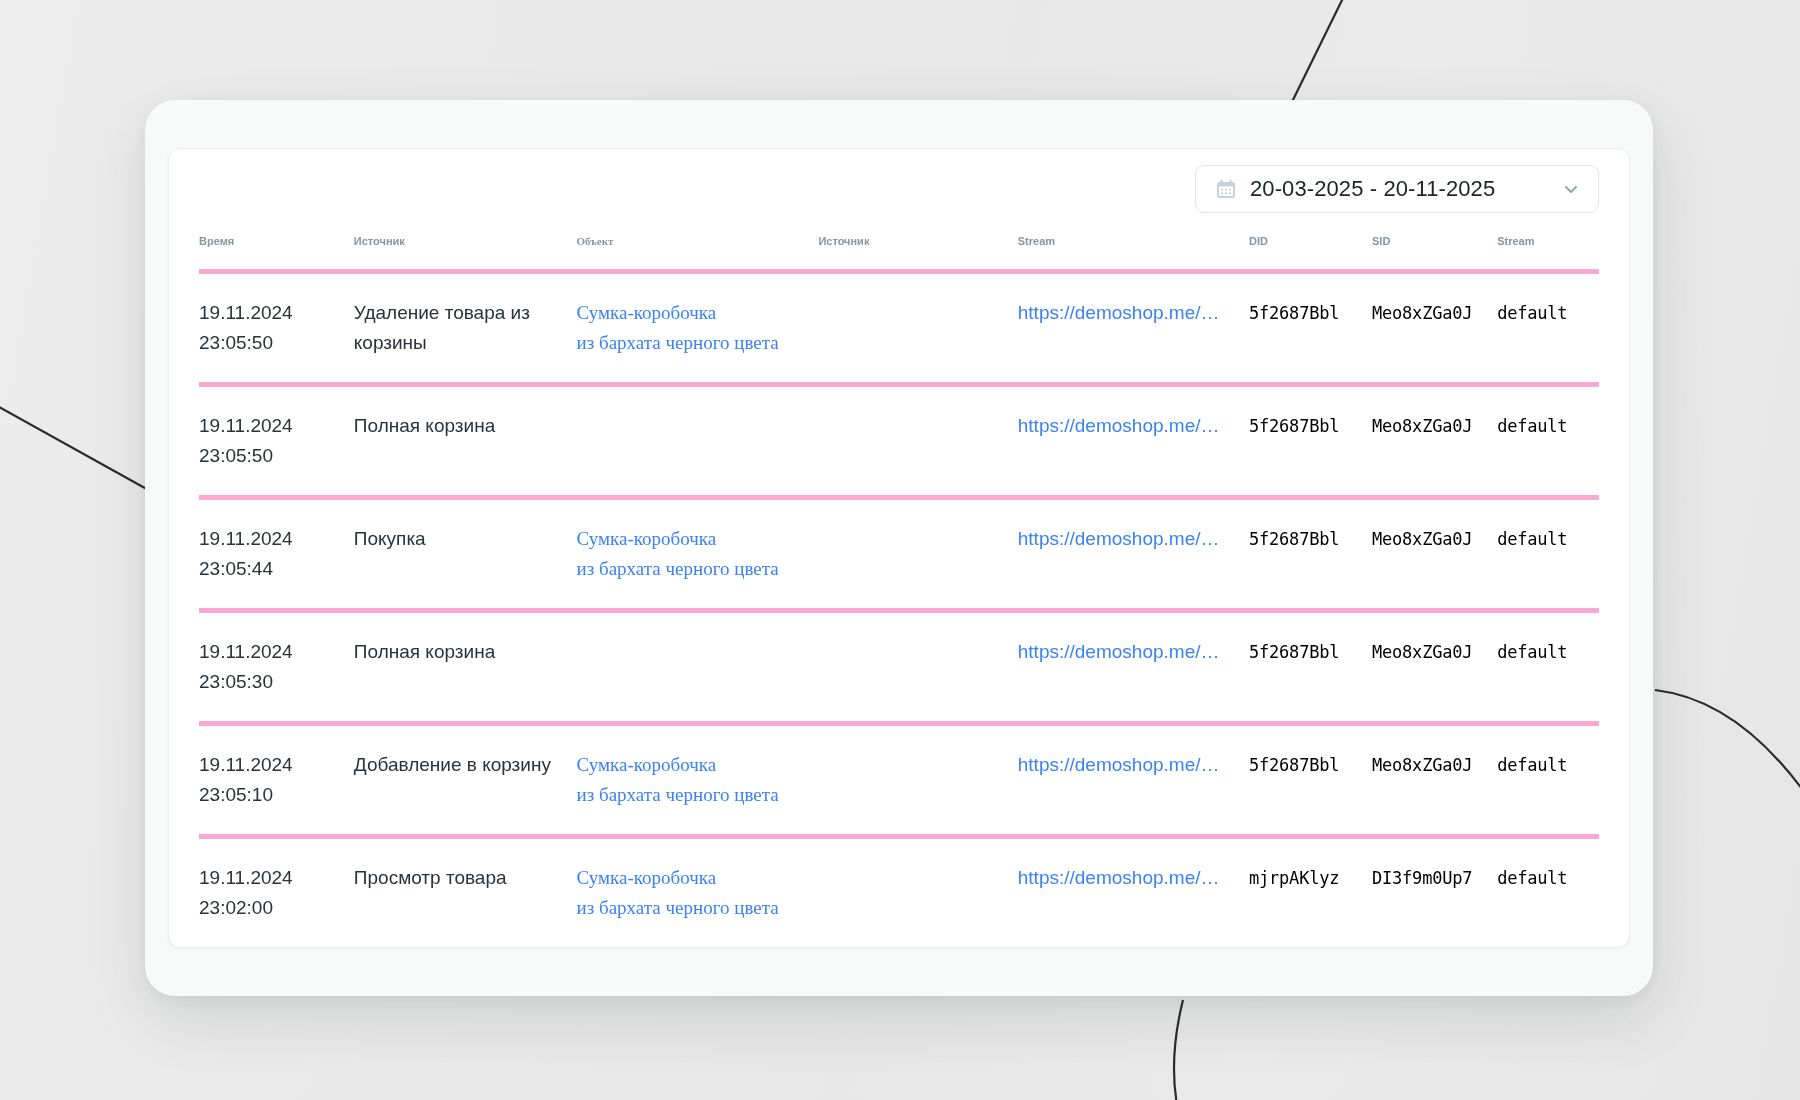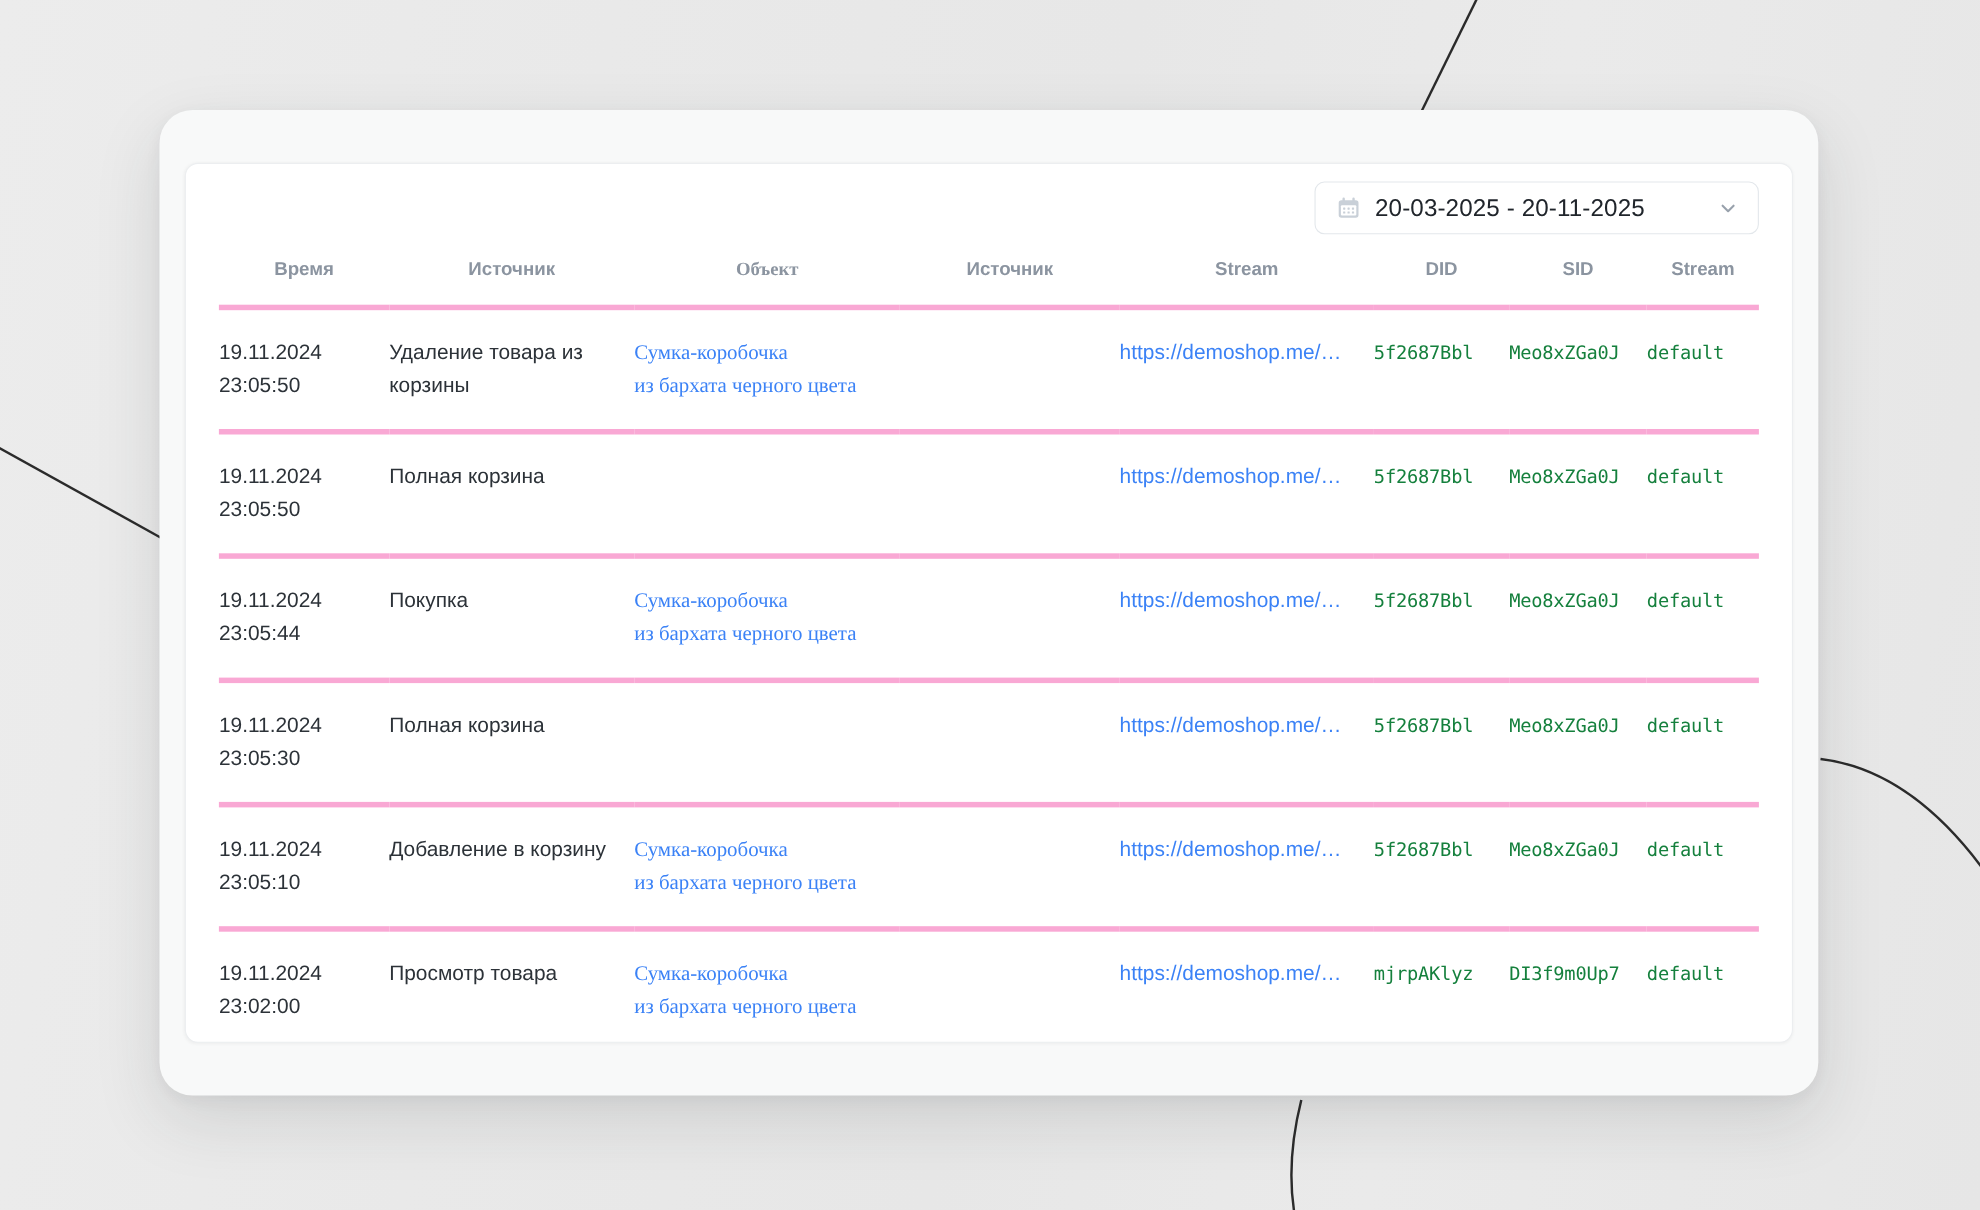--- a/index.html
+++ b/index.html
@@ -96,22 +96,22 @@
   .chev { flex: 0 0 auto; display: block; }
 
   
   .tbl {
     width: 100%;
     border-collapse: collapse;
     table-layout: fixed;
   }
 
   .tbl thead th {
-    text-align: center;
-    font-size: 17px;
+    text-align: left;
+    font-size: 11px;
     font-weight: 700;
     color: #8b94a0;
     padding: 6px 0 22px 0;
     vertical-align: top;
     white-space: nowrap;
   }
 
   .tbl tbody td {
     padding: 24px 14px 24px 0;
     vertical-align: top;
@@ -148,21 +148,21 @@
     color: #3b82f6;
     text-decoration: none;
     cursor: pointer;
   }
 
   .obj-line { display: block; }
 
   .mono {
     font-family: "DejaVu Sans Mono", "Liberation Mono", monospace;
     font-size: 17px;
-    color: #15803d;
+    color: #000000;
     letter-spacing: -0.2px;
     white-space: nowrap;
   }
 
   .table-wrap {
     padding: 0 30px 0 30px;
   }
 </style>
 </head>
 <body>

